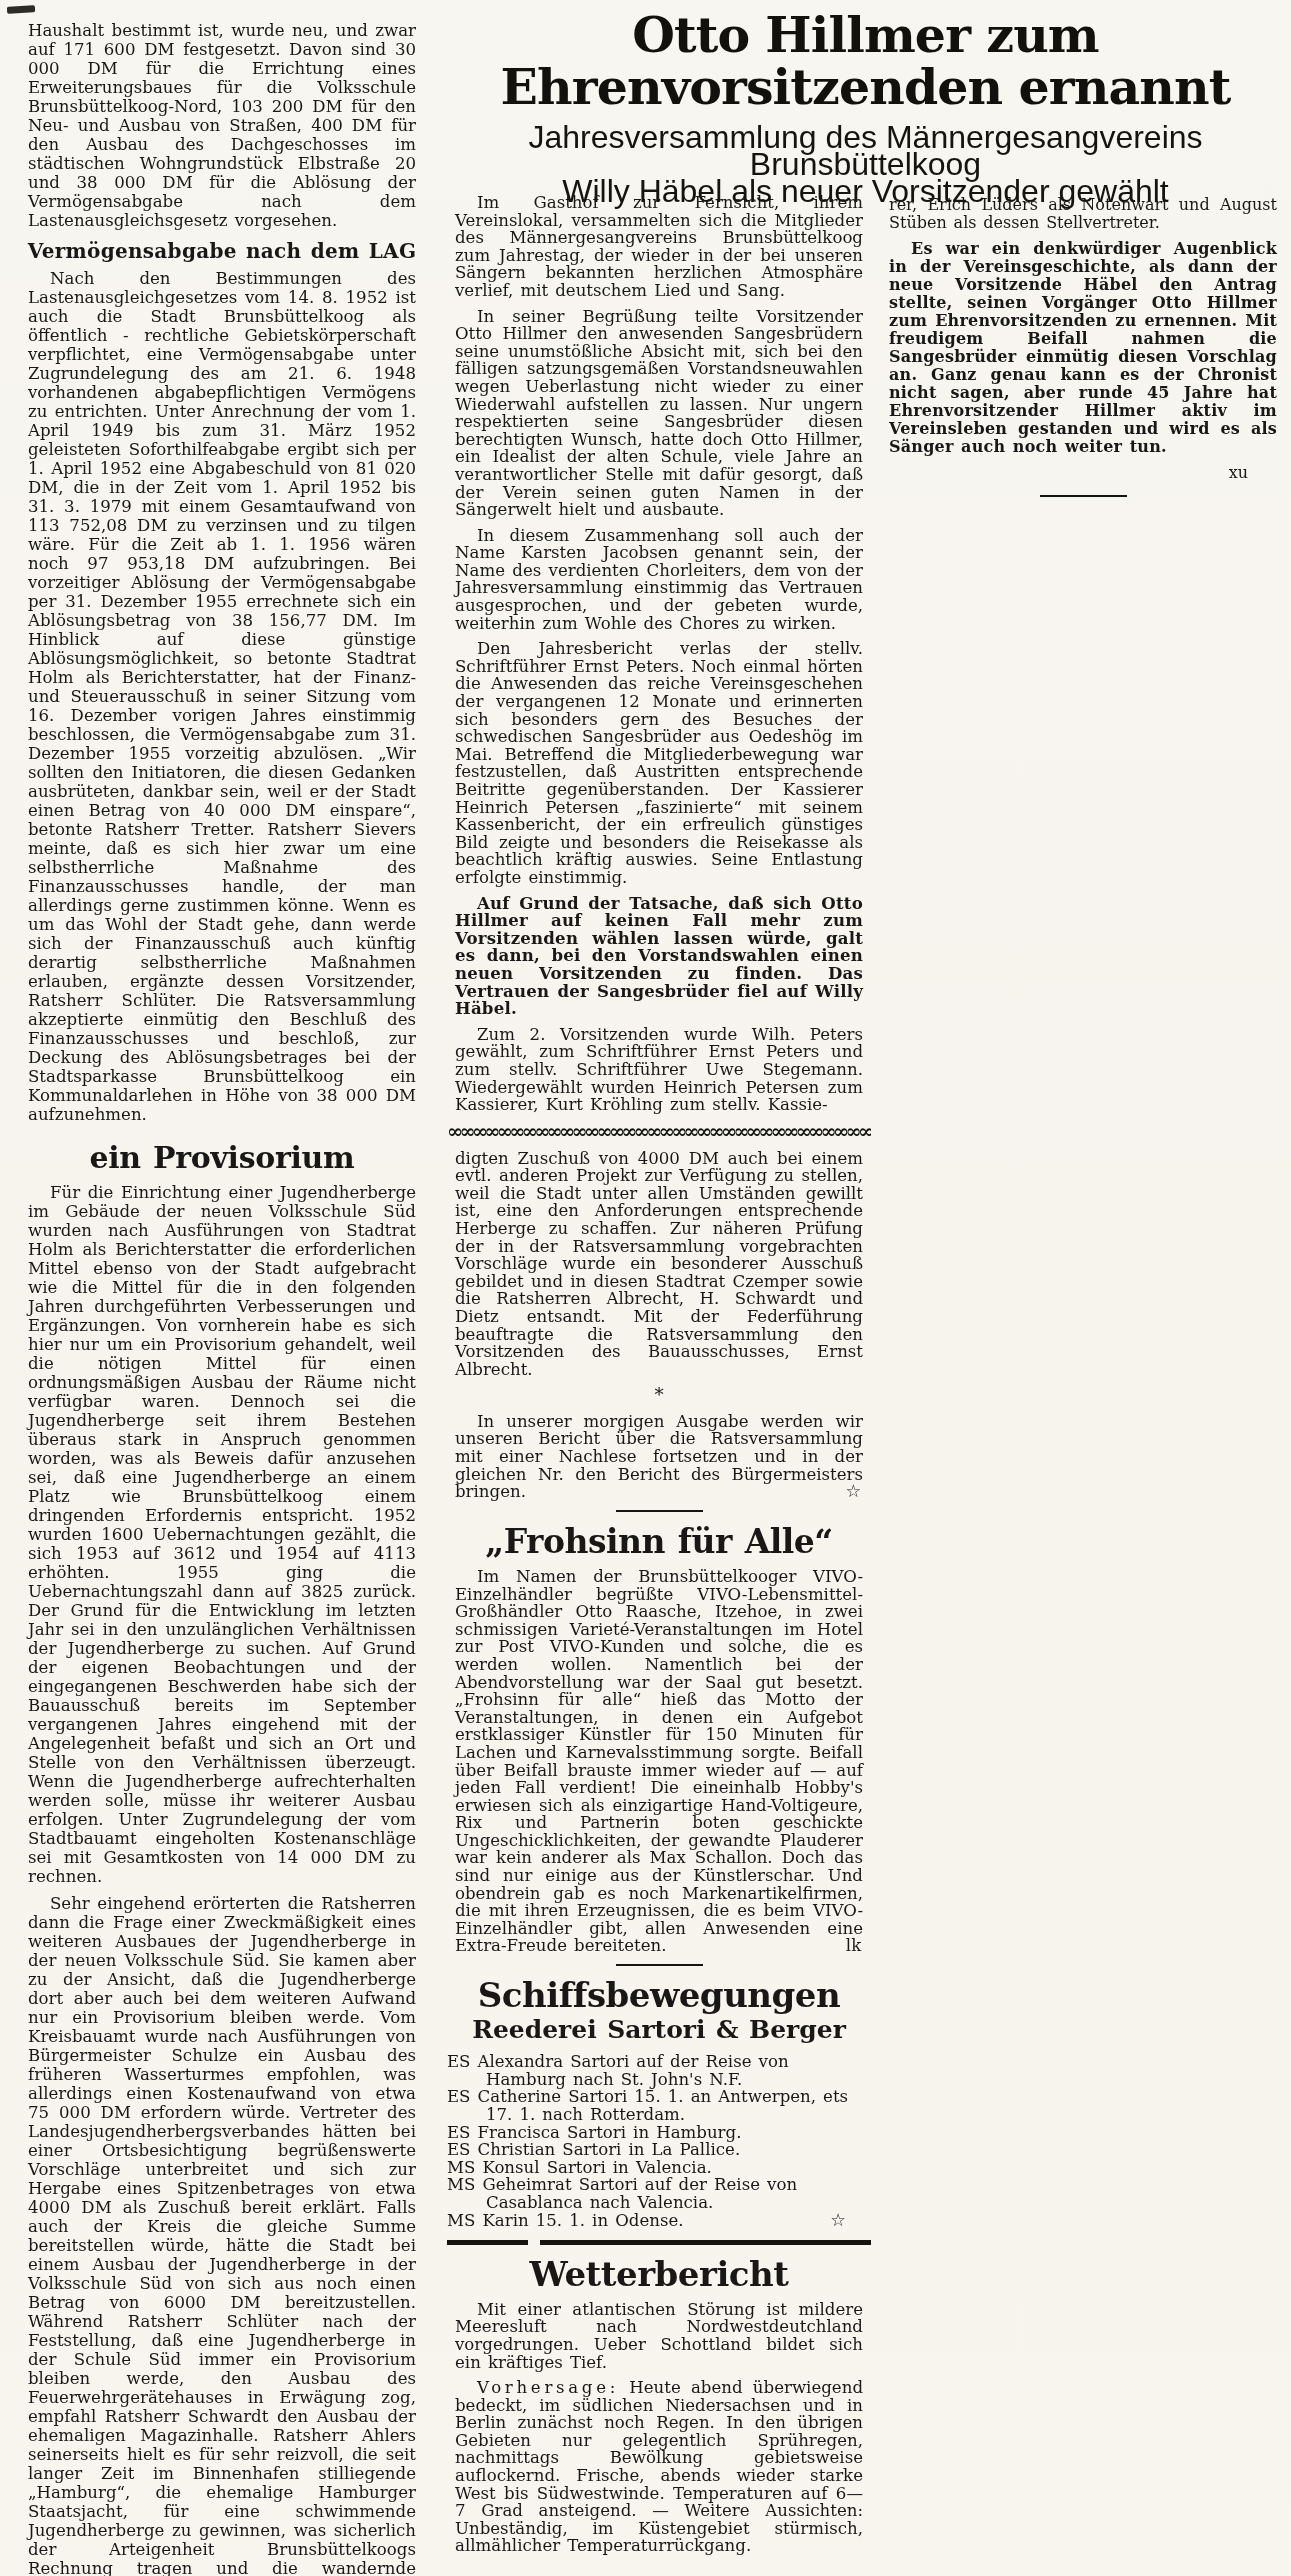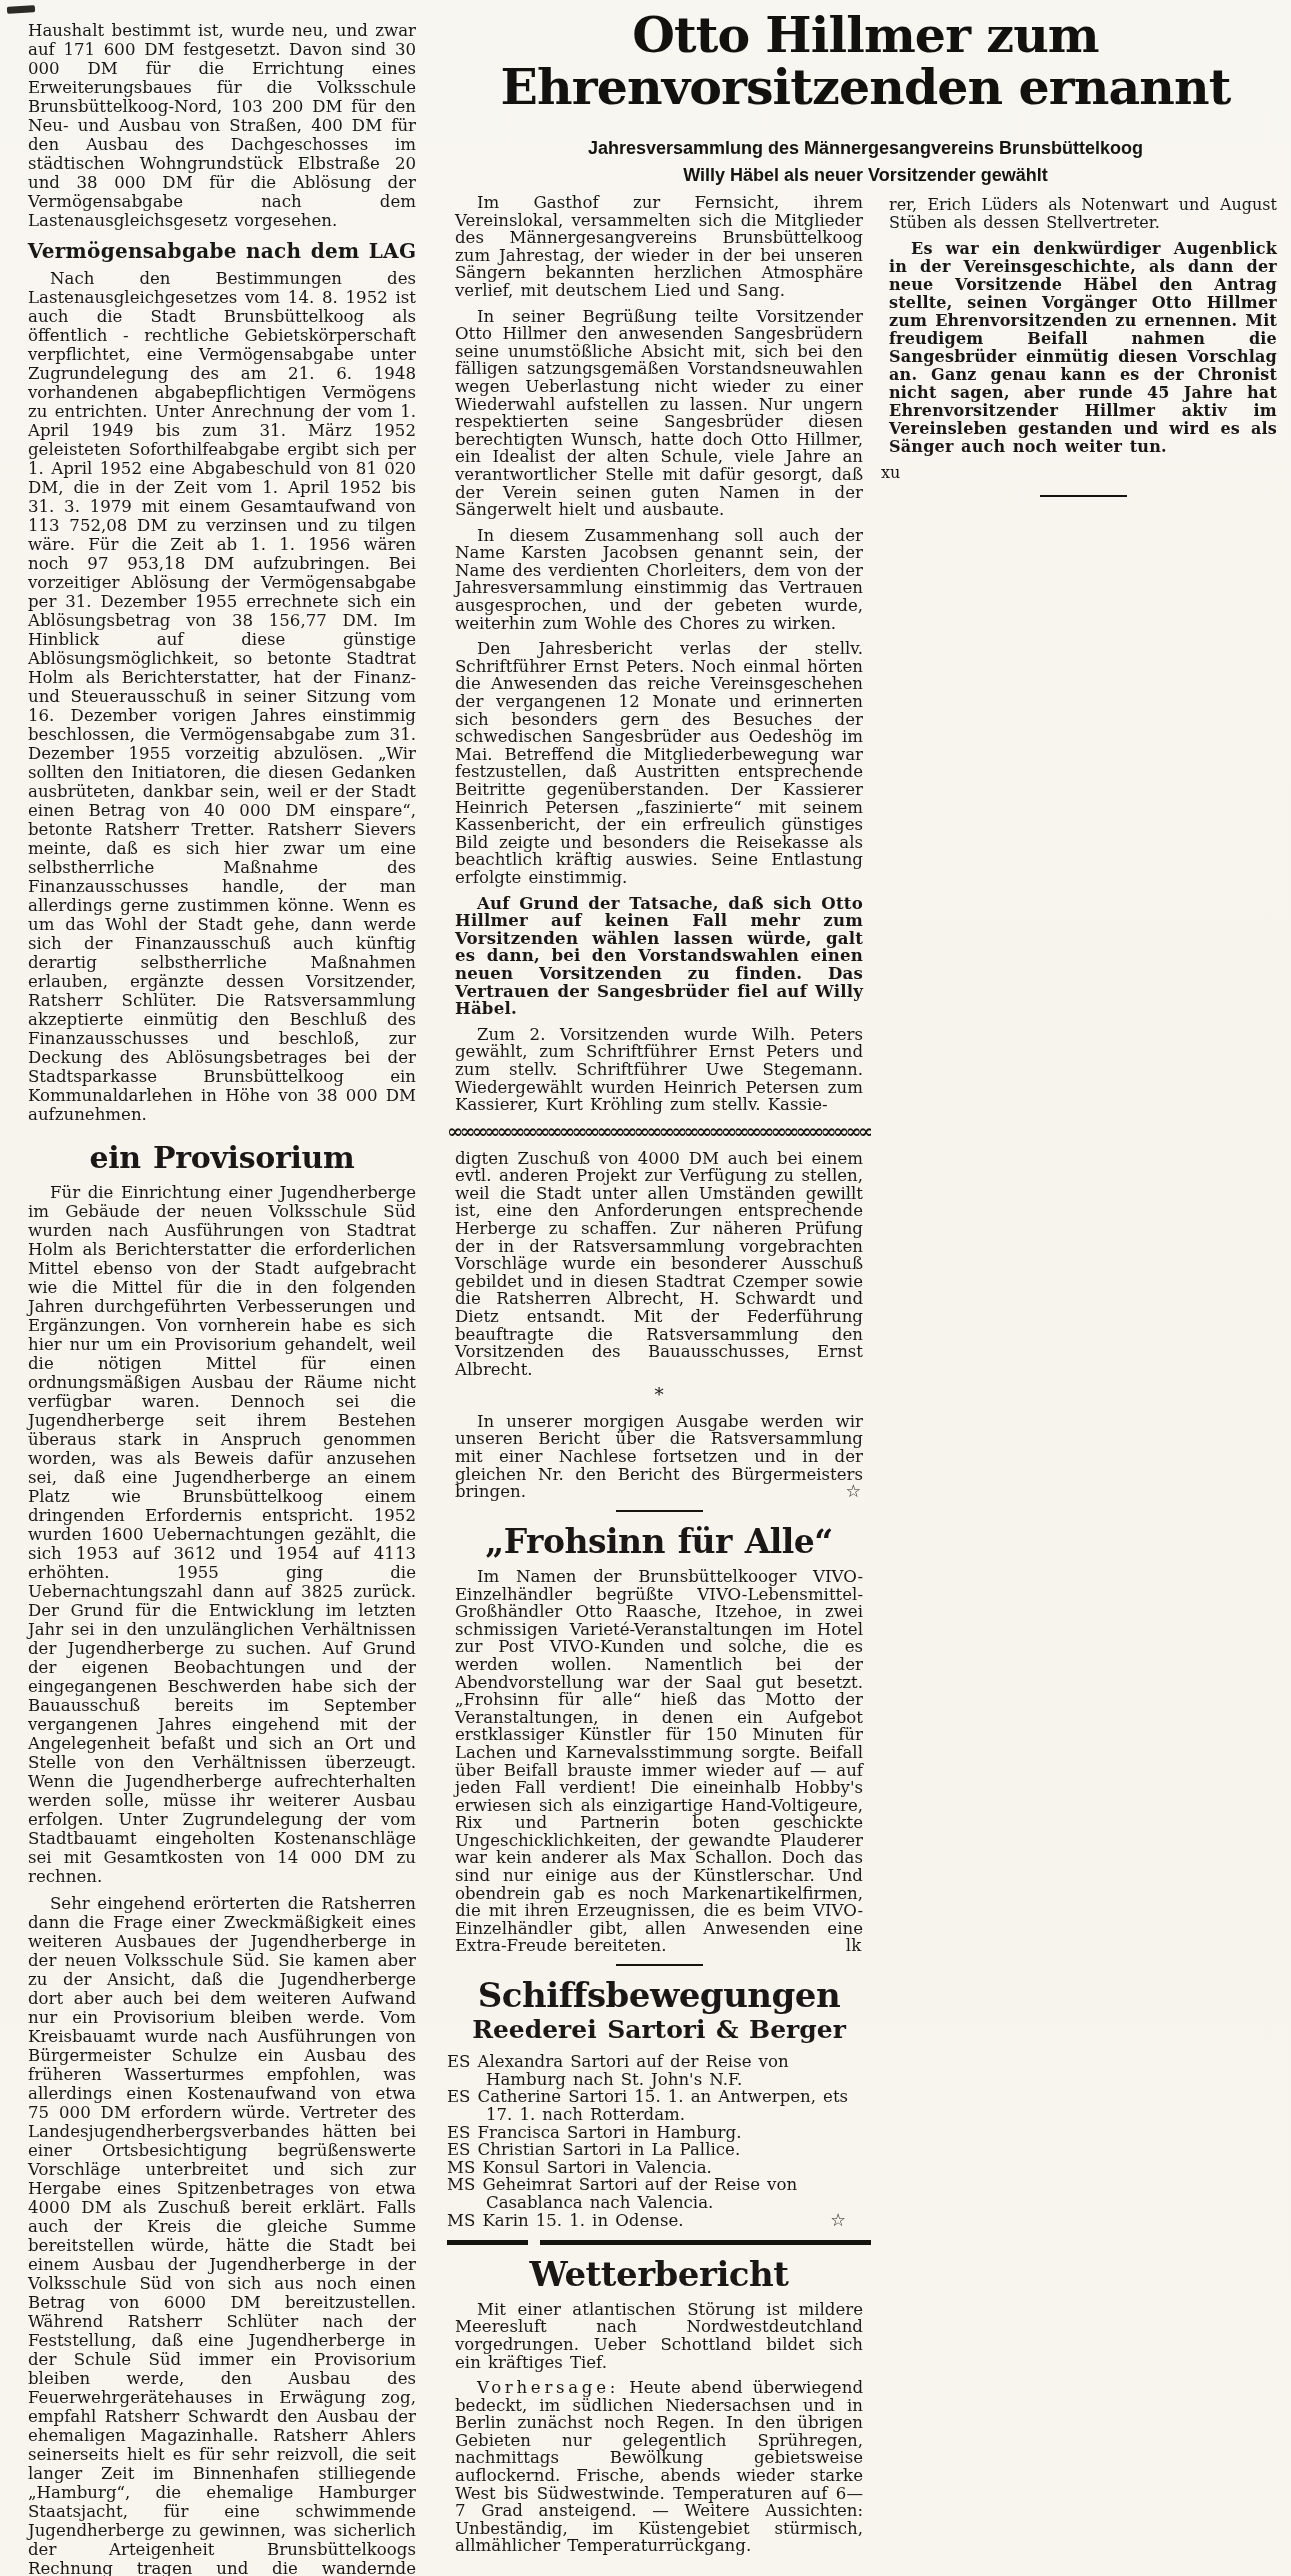--- a/index.html
+++ b/index.html
@@ -23,36 +23,36 @@
 
   
   .col-left{left:20px;top:13px;width:404px;font-size:16.6px;line-height:19px;word-spacing:2px;}
   
   .col-mid{left:447px;top:186px;width:424px;font-size:16.6px;line-height:17.6px;word-spacing:1.8px;}
   
   .col-right{left:881px;top:188px;width:404px;font-size:16px;line-height:18px;word-spacing:1.8px;}
 
   .headline-block{position:absolute;left:443px;top:9.2px;width:845px;text-align:center;}
   .headline{font-family:"DejaVu Serif","Liberation Serif",serif;font-weight:bold;font-size:49px;line-height:52px;letter-spacing:-0.9px;color:#12110e;}
-  .subhead{font-family:"Liberation Sans","DejaVu Sans",sans-serif;font-weight:bold;font-size:18px;line-height:27px;margin-top:22px;color:#15140f;}
+  .subhead{font-family:"Liberation Sans","DejaVu Sans",sans-serif;font-weight:normal;font-size:32px;line-height:27px;margin-top:11px;color:#15140f;}
 
   .h-small{font-weight:bold;font-size:20px;text-align:center;text-indent:0;margin:12px 0 6.5px;letter-spacing:0.3px;}
   .h-big{font-weight:bold;font-size:30px;line-height:33px;text-align:center;text-indent:0;margin:16.6px 0 9.2px;letter-spacing:-0.3px;}
   .h-sec{font-weight:bold;font-size:34px;line-height:37px;text-align:center;text-indent:0;margin:11px 0 1.8px;letter-spacing:-0.5px;}
   .h-sub{font-weight:bold;font-size:25px;line-height:28px;text-align:center;text-indent:0;margin:1.8px 0 9.2px;}
 
   .squiggle{white-space:nowrap;overflow:hidden;text-align:center;font-size:19.4px;line-height:20px;font-weight:bold;letter-spacing:-3.7px;margin:7.4px 0 5.5px;color:#15140f;}
   .sep-star{text-align:center;font-size:18.4px;line-height:18.4px;margin:5.5px 0 3.7px;text-indent:0;}
   .rule-short{width:87px;border:0;border-top:2.8px solid #15140f;margin:9.2px auto 7.4px;}
   .rule-short.right-col{margin-top:13px;}
   .rule-thick{height:4.6px;margin:11px 0 5.5px;background:linear-gradient(90deg,#15140f 0 19%,rgba(0,0,0,0) 19% 22%,#15140f 22% 100%);}
 
   .rel{position:relative;}
   .pin-br{position:absolute;right:1.8px;bottom:0;font-weight:normal;}
-  .sig-line{padding-right:37px;text-indent:0;}
+  .sig-line{text-align:right;padding-right:37px;text-indent:0;}
   .star{font-size:17.5px;}
 
   .ship{padding-left:39px;text-indent:-39px;margin:0;text-align:left;}
   .spaced{letter-spacing:3.7px;}
 </style>
 </head>
 <body>
 
 <div class="page">
 

